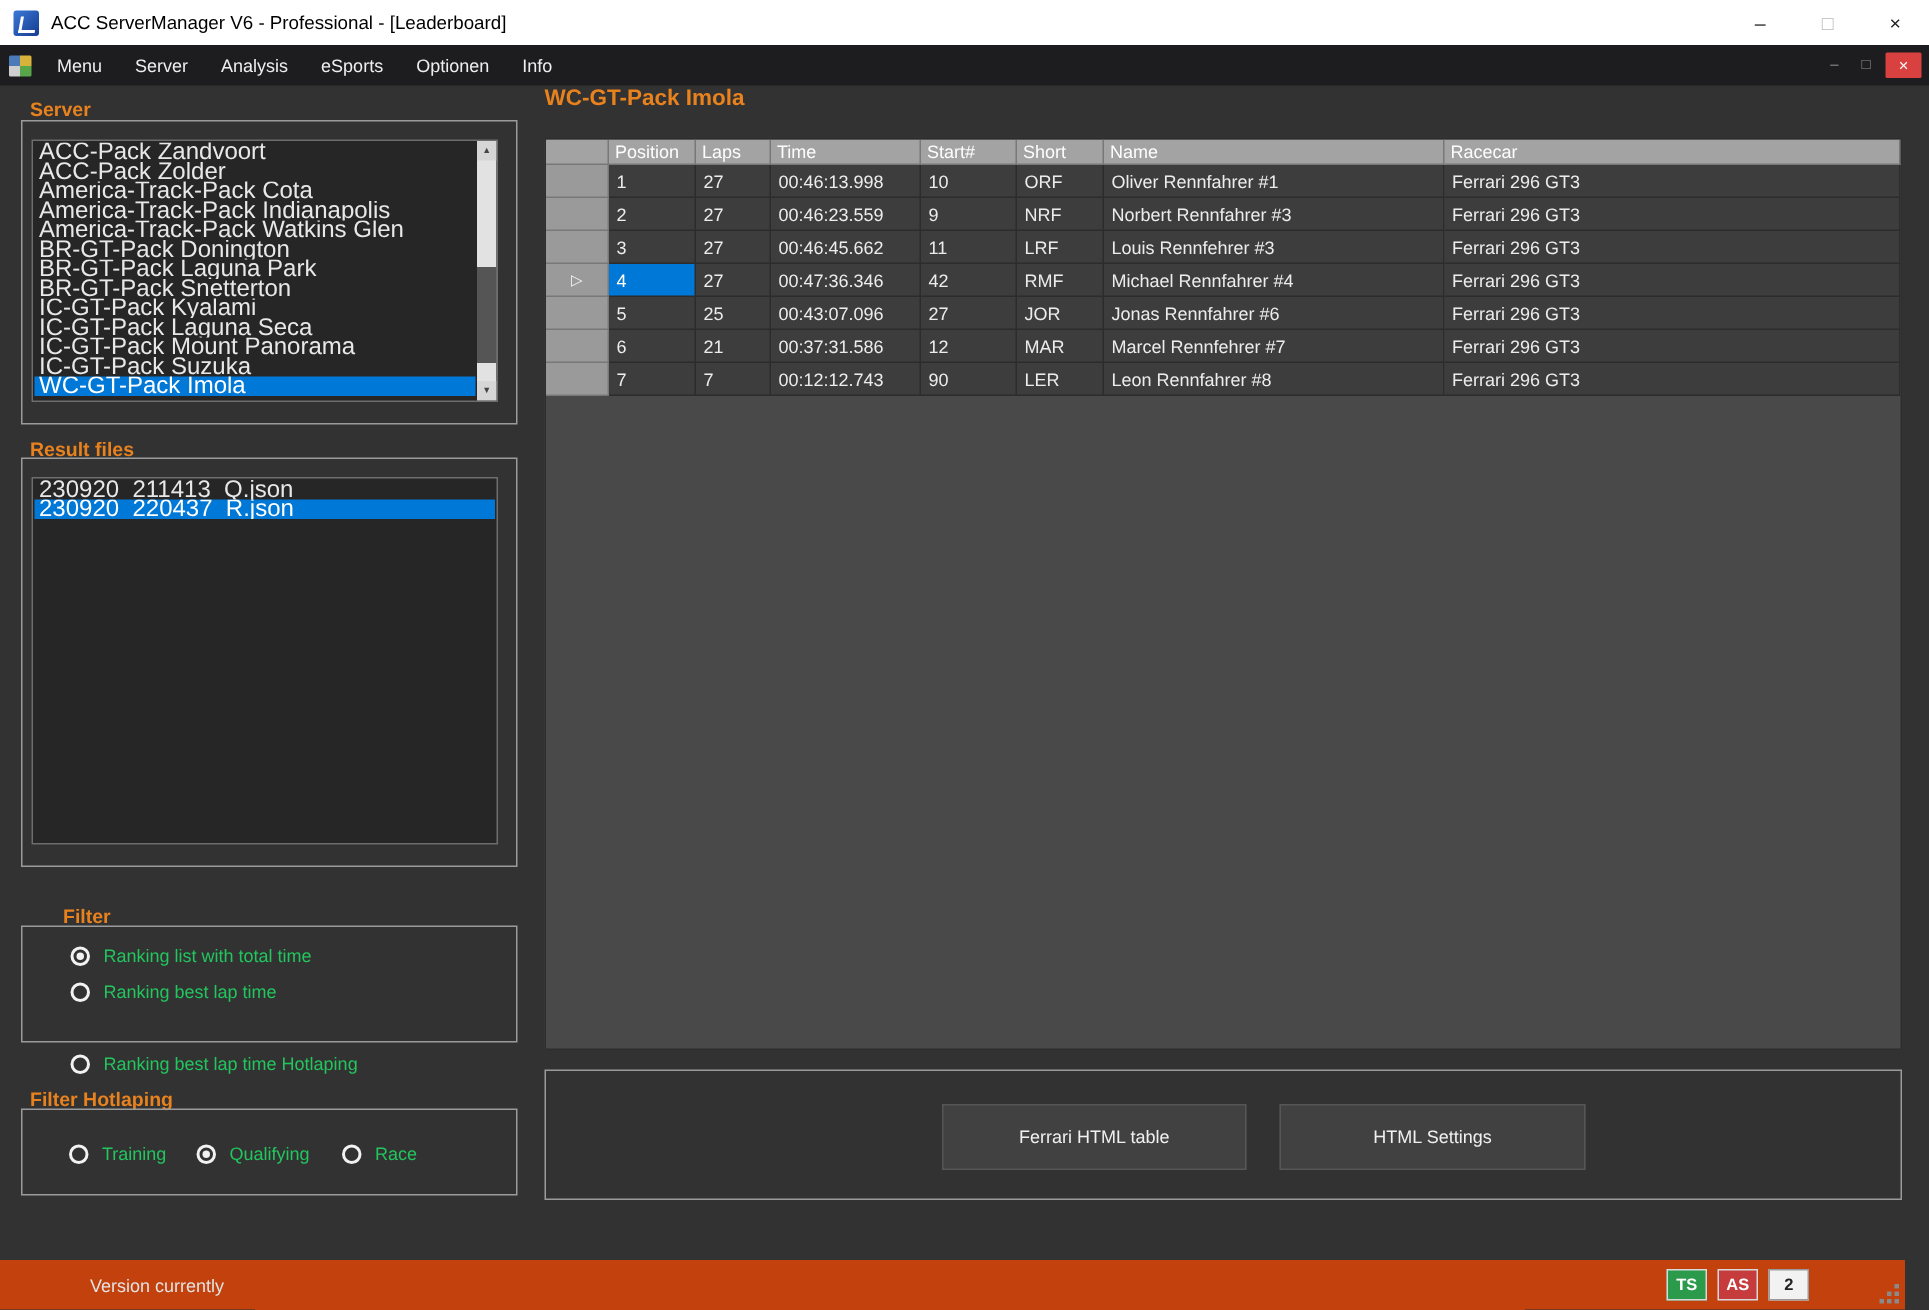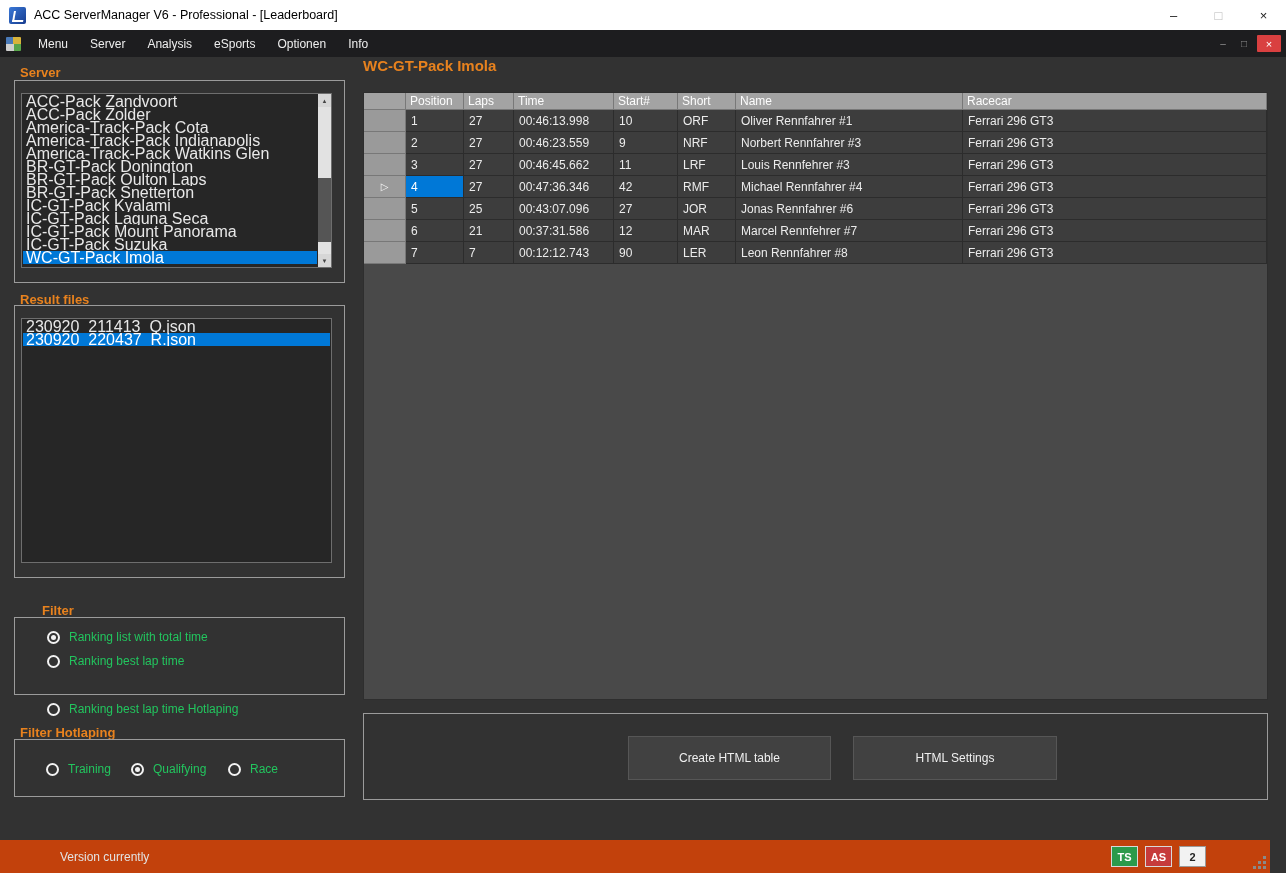--- a/index.html
+++ b/index.html
@@ -132,21 +132,21 @@
     <div class="section-label" style="left:20px; top:8px;">Server</div>
     <div class="groupbox" style="left:14px; top:23px; width:331px; height:203px;">
       <div class="listbox">
         <div class="list-items with-scroll">
             <div class="list-item">ACC-Pack Zandvoort</div>
             <div class="list-item">ACC-Pack Zolder</div>
             <div class="list-item">America-Track-Pack Cota</div>
             <div class="list-item">America-Track-Pack Indianapolis</div>
             <div class="list-item">America-Track-Pack Watkins Glen</div>
             <div class="list-item">BR-GT-Pack Donington</div>
-            <div class="list-item">BR-GT-Pack Oulton Laps</div>
+            <div class="list-item">BR-GT-Pack Laguna Park</div>
             <div class="list-item">BR-GT-Pack Snetterton</div>
             <div class="list-item">IC-GT-Pack Kyalami</div>
             <div class="list-item">IC-GT-Pack Laguna Seca</div>
             <div class="list-item">IC-GT-Pack Mount Panorama</div>
             <div class="list-item">IC-GT-Pack Suzuka</div>
             <div class="list-item selected">WC-GT-Pack Imola</div>
           </div>
         <div class="scrollbar">
           <div class="sb-btn">▲</div>
           <div class="sb-track">
@@ -269,21 +269,21 @@
           <div class="g-c">7</div>
           <div class="g-c">00:12:12.743</div>
           <div class="g-c">90</div>
           <div class="g-c">LER</div>
           <div class="g-c">Leon Rennfahrer #8</div>
           <div class="g-c">Ferrari 296 GT3</div>
         </div>
     </div>
 
     <div class="bottom-panel">
-      <div class="btn create">Create HTML table</div>
+      <div class="btn create">Ferrari HTML table</div>
       <div class="btn settings">HTML Settings</div>
     </div>
 
   </div>
 
   <div class="statusbar">
     <div class="version">Version currently</div>
     <div class="badges">
         <span class="badge" style="background: rgb(44, 154, 75); color: rgb(255, 255, 255); border-color: rgb(217, 217, 217);">TS</span>
         <span class="badge" style="background: rgb(198, 59, 59); color: rgb(255, 255, 255); border-color: rgb(217, 217, 217);">AS</span>

